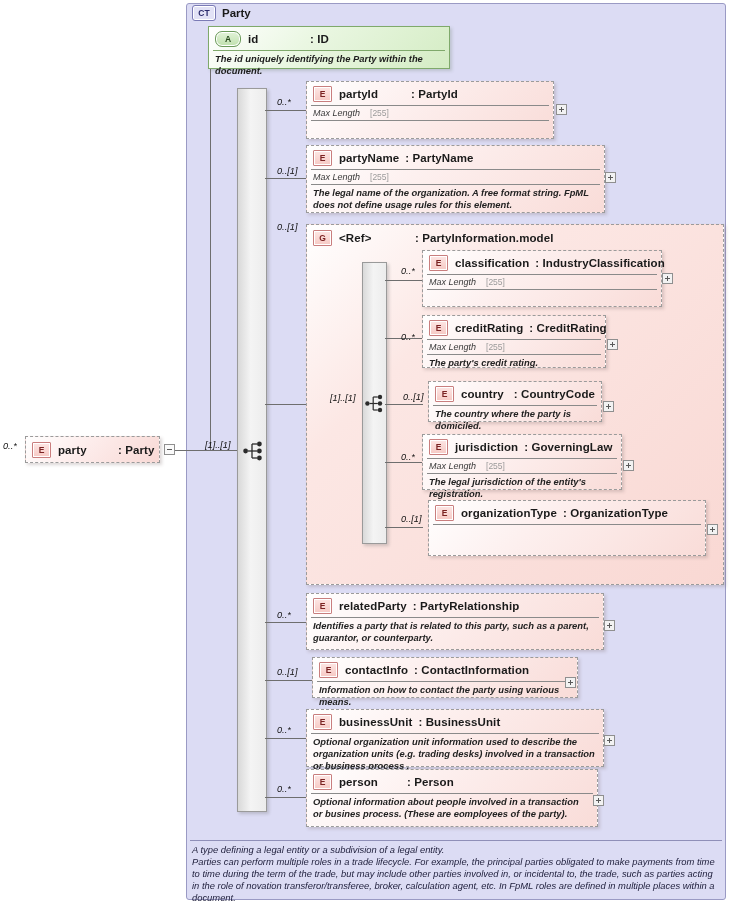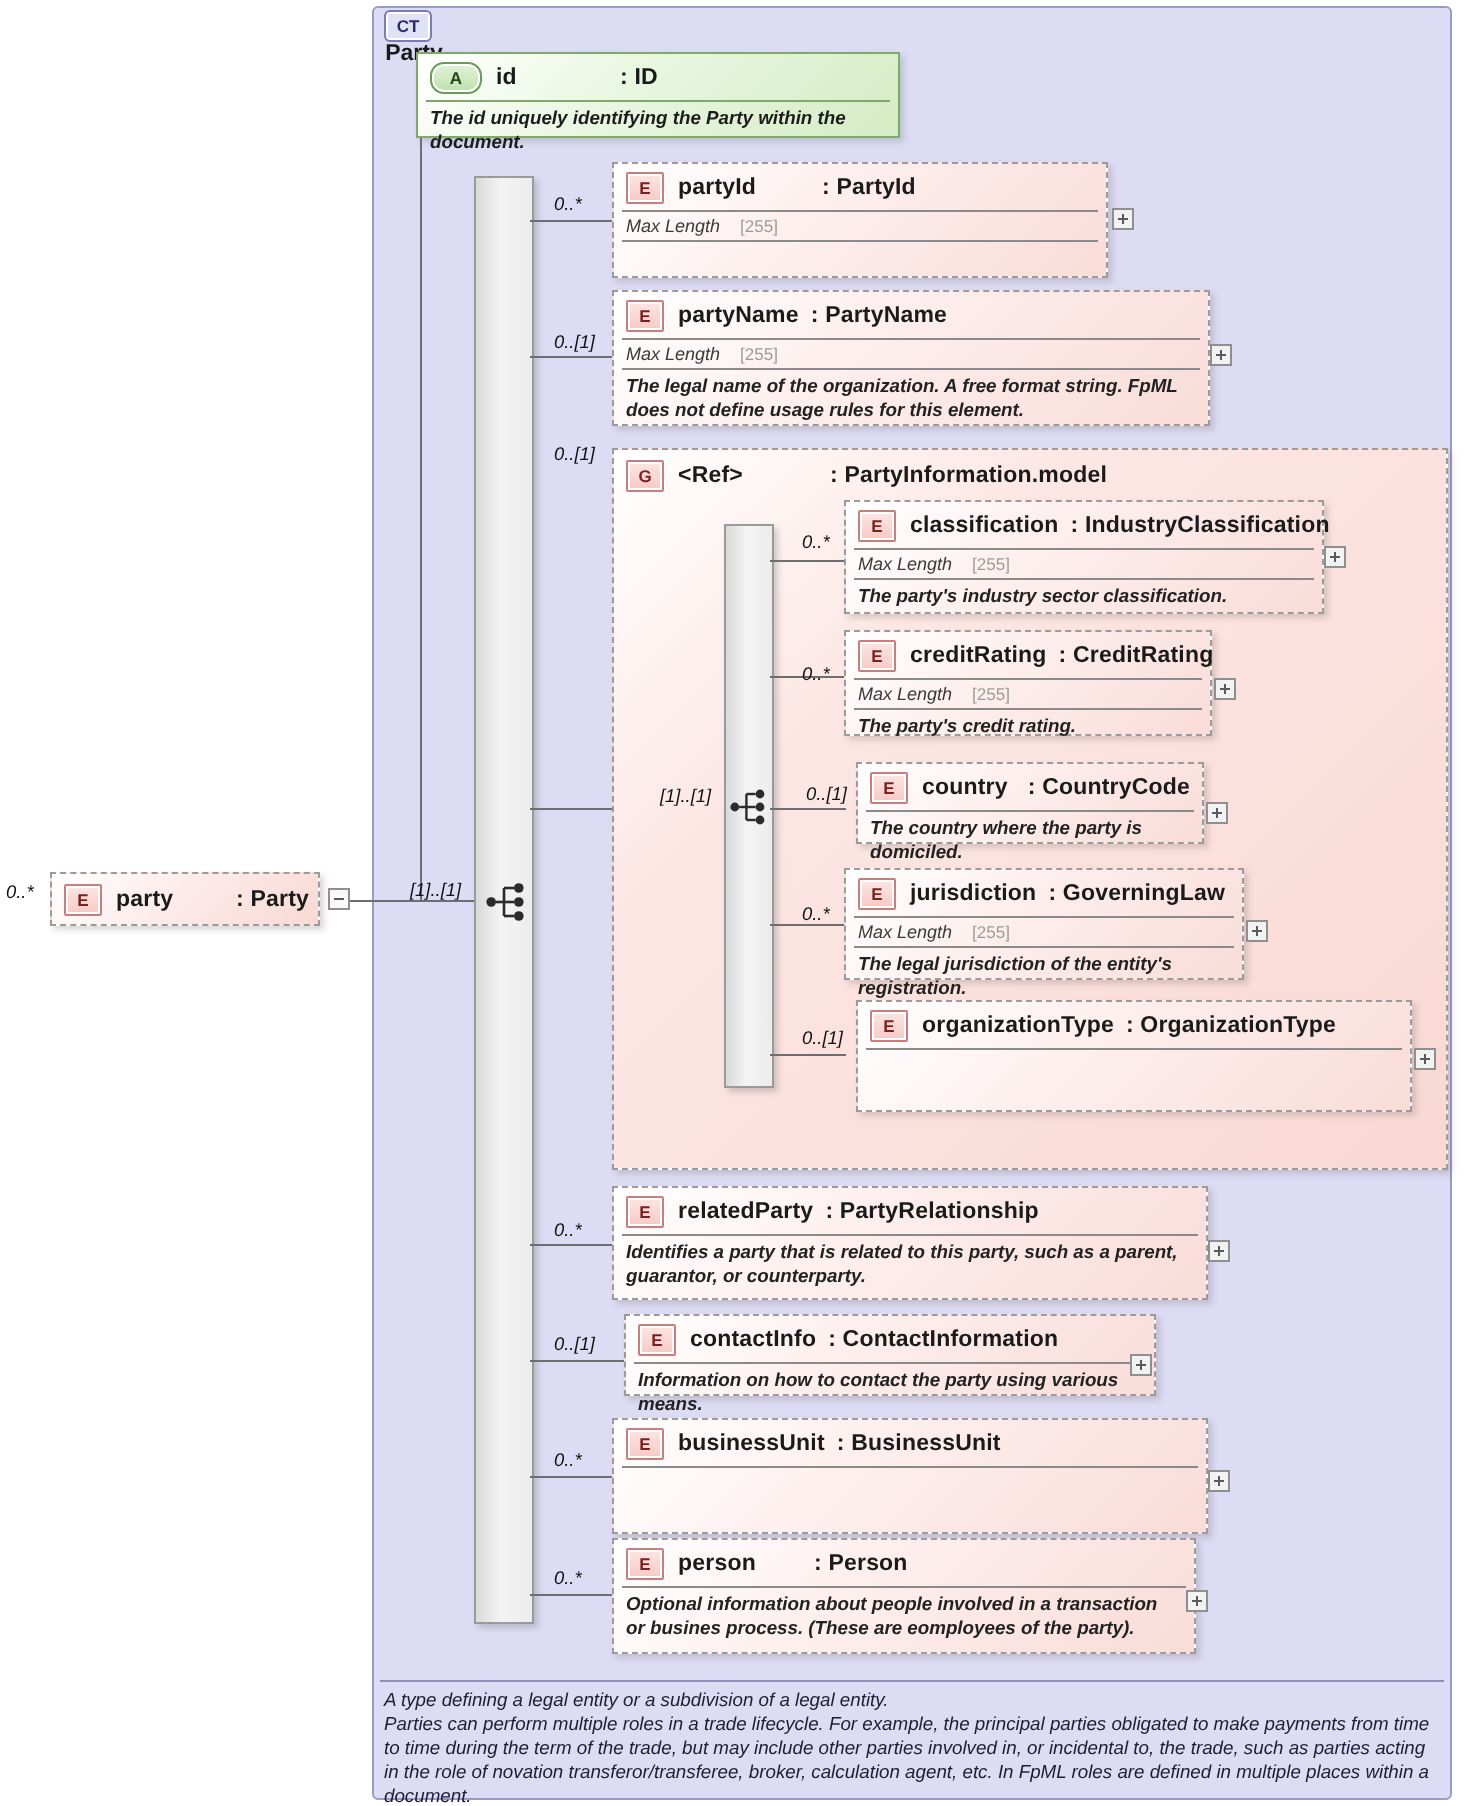--- a/index.html
+++ b/index.html
@@ -66,21 +66,21 @@
   
   #ctframe{
     position:absolute;left:186px;top:3px;width:540px;height:897px;
     box-sizing:border-box;
     border:1px solid #9a9ac4;border-radius:3px;
     background:#dcdcf4;
   }
   #ctlabel{
     position:absolute;left:192px;top:5px;
     display:flex;align-items:center;gap:0;
-    font-size:11.5px;font-weight:bold;color:#1a1a1a;flex-direction:column;
+    font-size:11.5px;font-weight:bold;color:#1a1a1a;
   }
   #ctannot{
     position:absolute;left:190px;top:840px;width:532px;
     border-top:1px solid #8f8fb8;
     font-size:9.4px;font-style:italic;color:#1d1d3a;line-height:1.28;
     padding-top:3px;
     box-sizing:border-box;
     padding-left:2px;padding-right:4px;
   }
 
@@ -275,21 +275,20 @@
       <span class="ic">E</span>
       <span class="nodename">classification</span>
       <span class="nodetype" style="margin-left:6px">: IndustryClassification</span>
     </div>
     <div class="sep"></div>
     <div class="facet">
       <span>Max Length</span>
       <span class="fv">[255]</span>
     </div>
     <div class="sep"></div>
-    <div class="doc">The party's industry sector classification.</div>
   </div>
   <div class="plus" style="left:662px;top:273px;"></div>
 
   <div class="ln hl" style="left:385px;top:338px;width:38px;"></div>
   <div class="card" style="left:401px;top:332px;">0..*</div>
   <div class="nodebox" style="left:422px;top:315px;width:184px;height:53px;">
     <div class="nodehead">
       <span class="ic">E</span>
       <span class="nodename">creditRating</span>
       <span class="nodetype" style="margin-left:6px">: CreditRating</span>
@@ -375,20 +374,21 @@
 
   <div class="ln hl" style="left:265px;top:738px;width:42px;"></div>
   <div class="card" style="left:277px;top:725px;">0..*</div>
   <div class="nodebox" style="left:306px;top:709px;width:298px;height:58px;">
     <div class="nodehead">
       <span class="ic">E</span>
       <span class="nodename">businessUnit</span>
       <span class="nodetype" style="margin-left:6px">: BusinessUnit</span>
     </div>
     <div class="sep"></div>
+    <div class="doc">Optional organization unit information used to describe the organization units (e.g. trading desks) involved in a transaction or business process .</div>
   </div>
   <div class="plus" style="left:604px;top:735px;"></div>
 
   <div class="ln hl" style="left:265px;top:797px;width:42px;"></div>
   <div class="card" style="left:277px;top:784px;">0..*</div>
   <div class="nodebox" style="left:306px;top:769px;width:292px;height:58px;">
     <div class="nodehead">
       <span class="ic">E</span>
       <span class="nodename" style="width:68px">person</span>
       <span class="nodetype">: Person</span>

